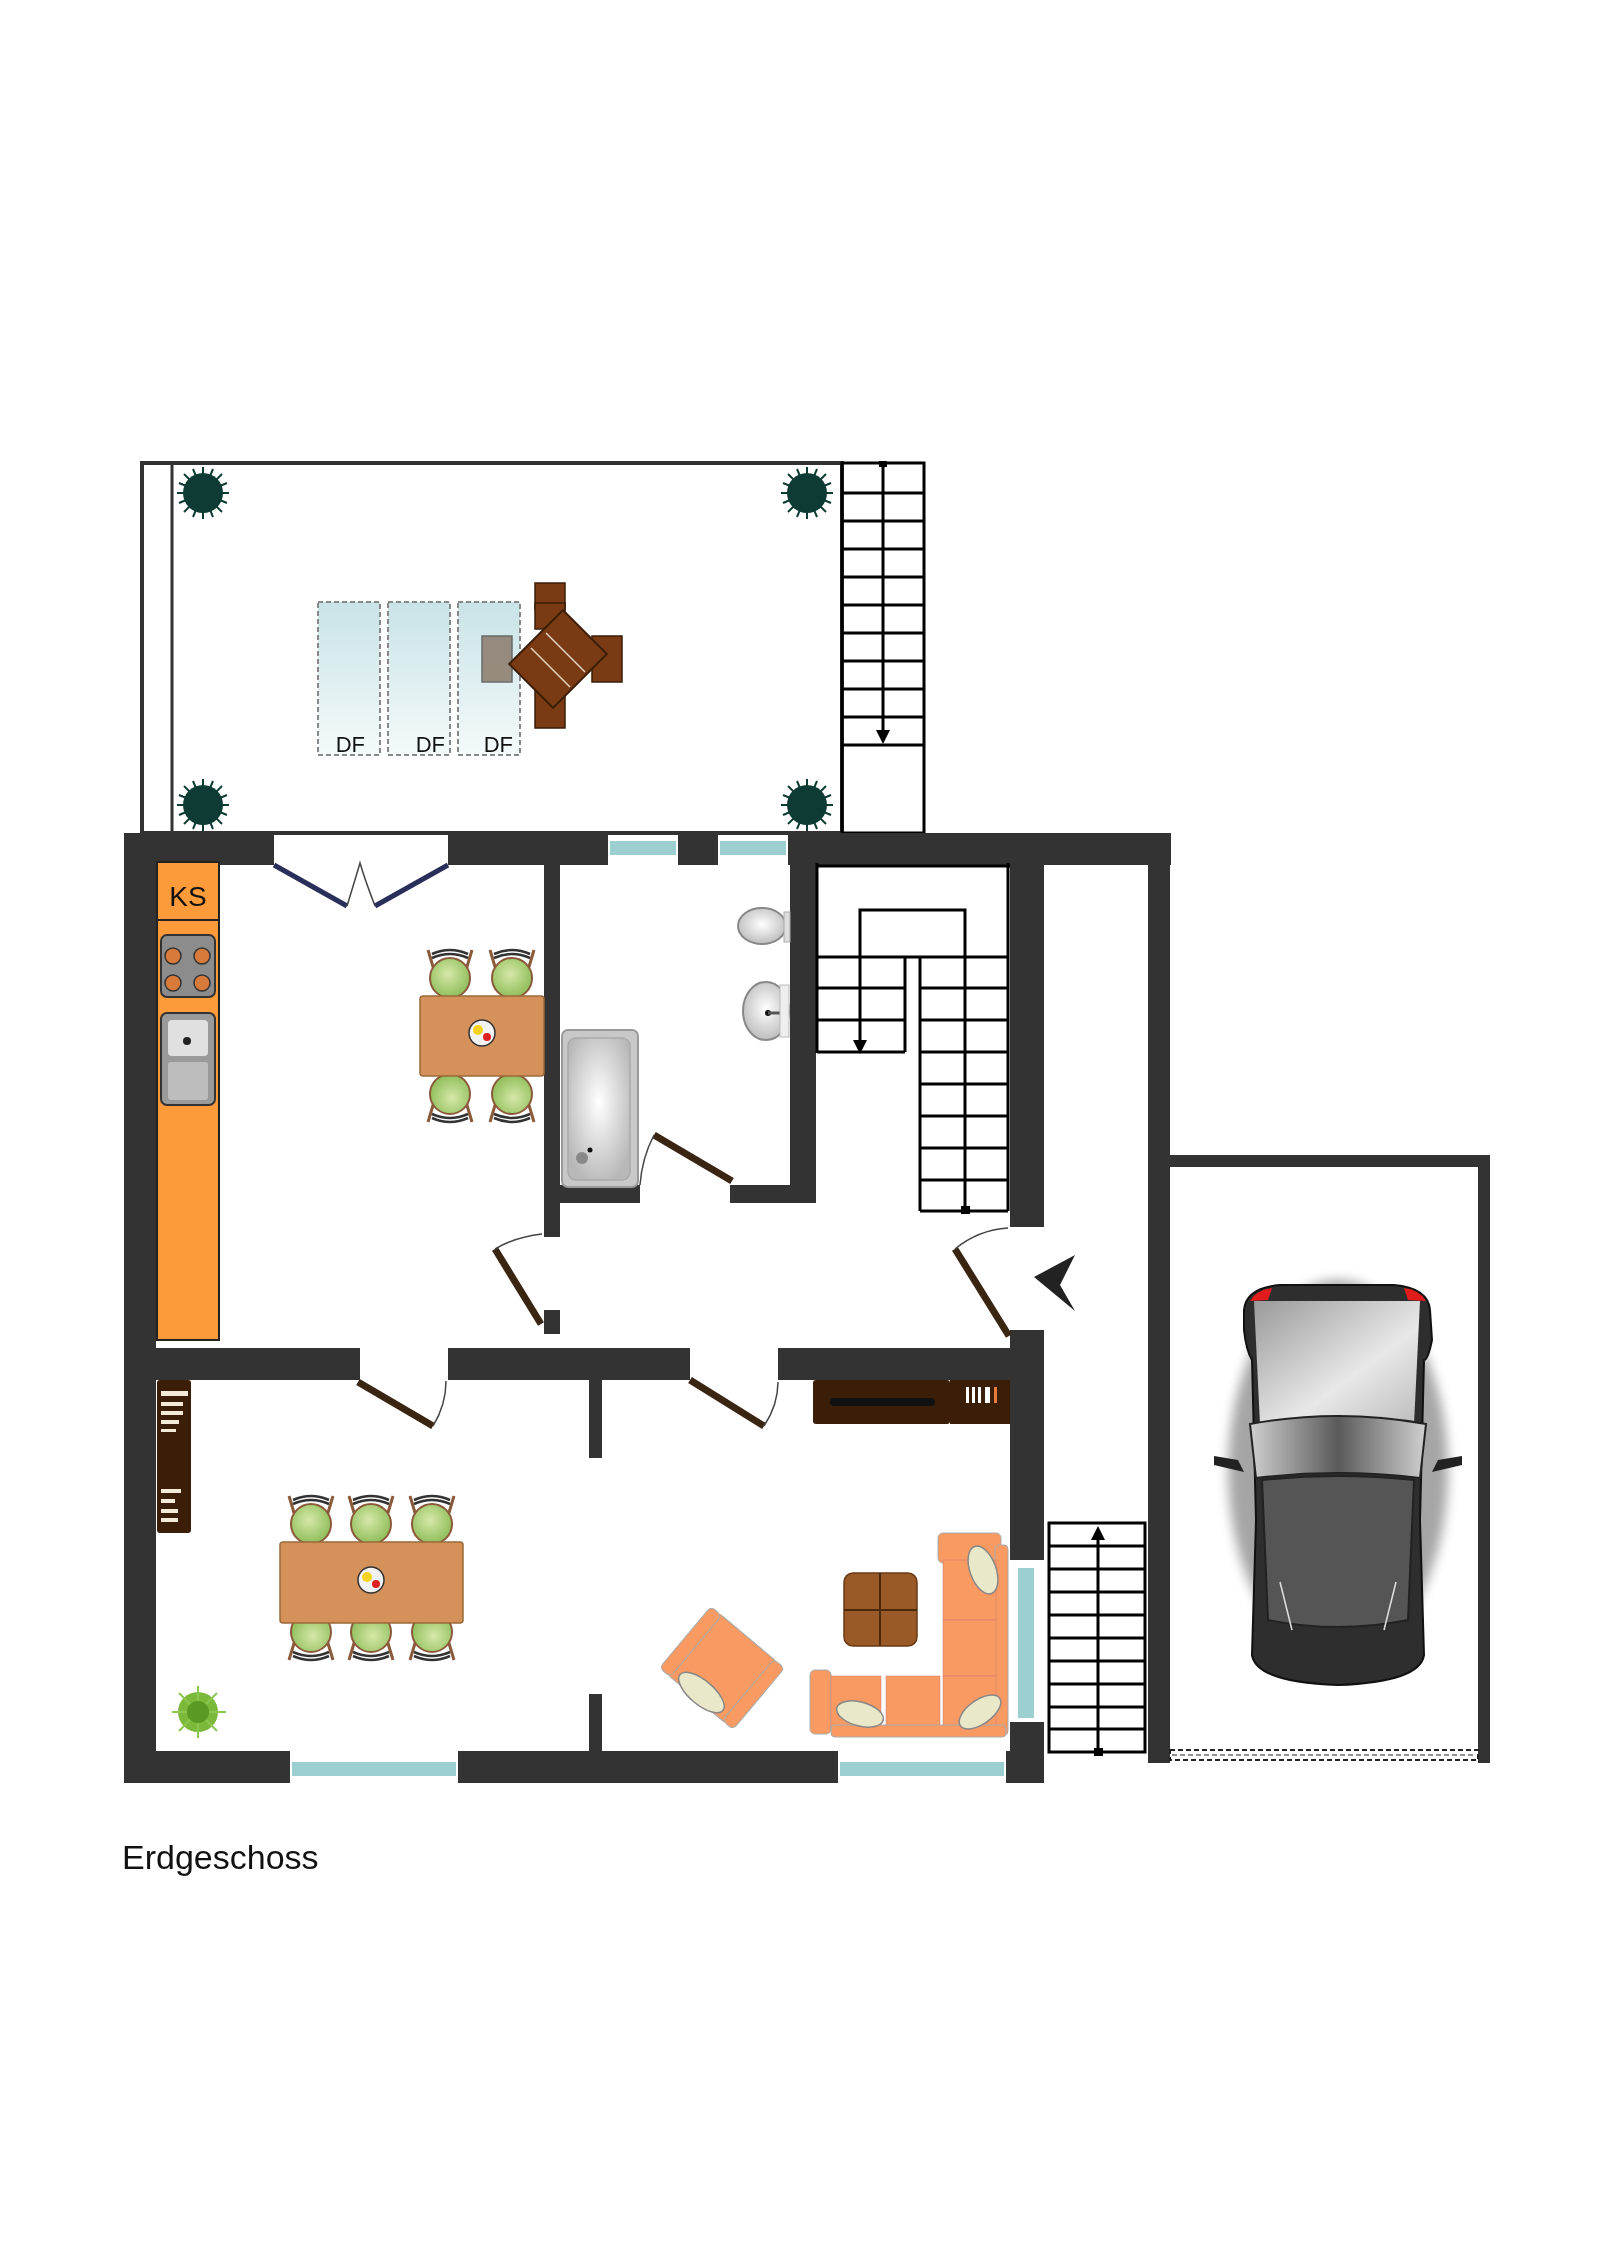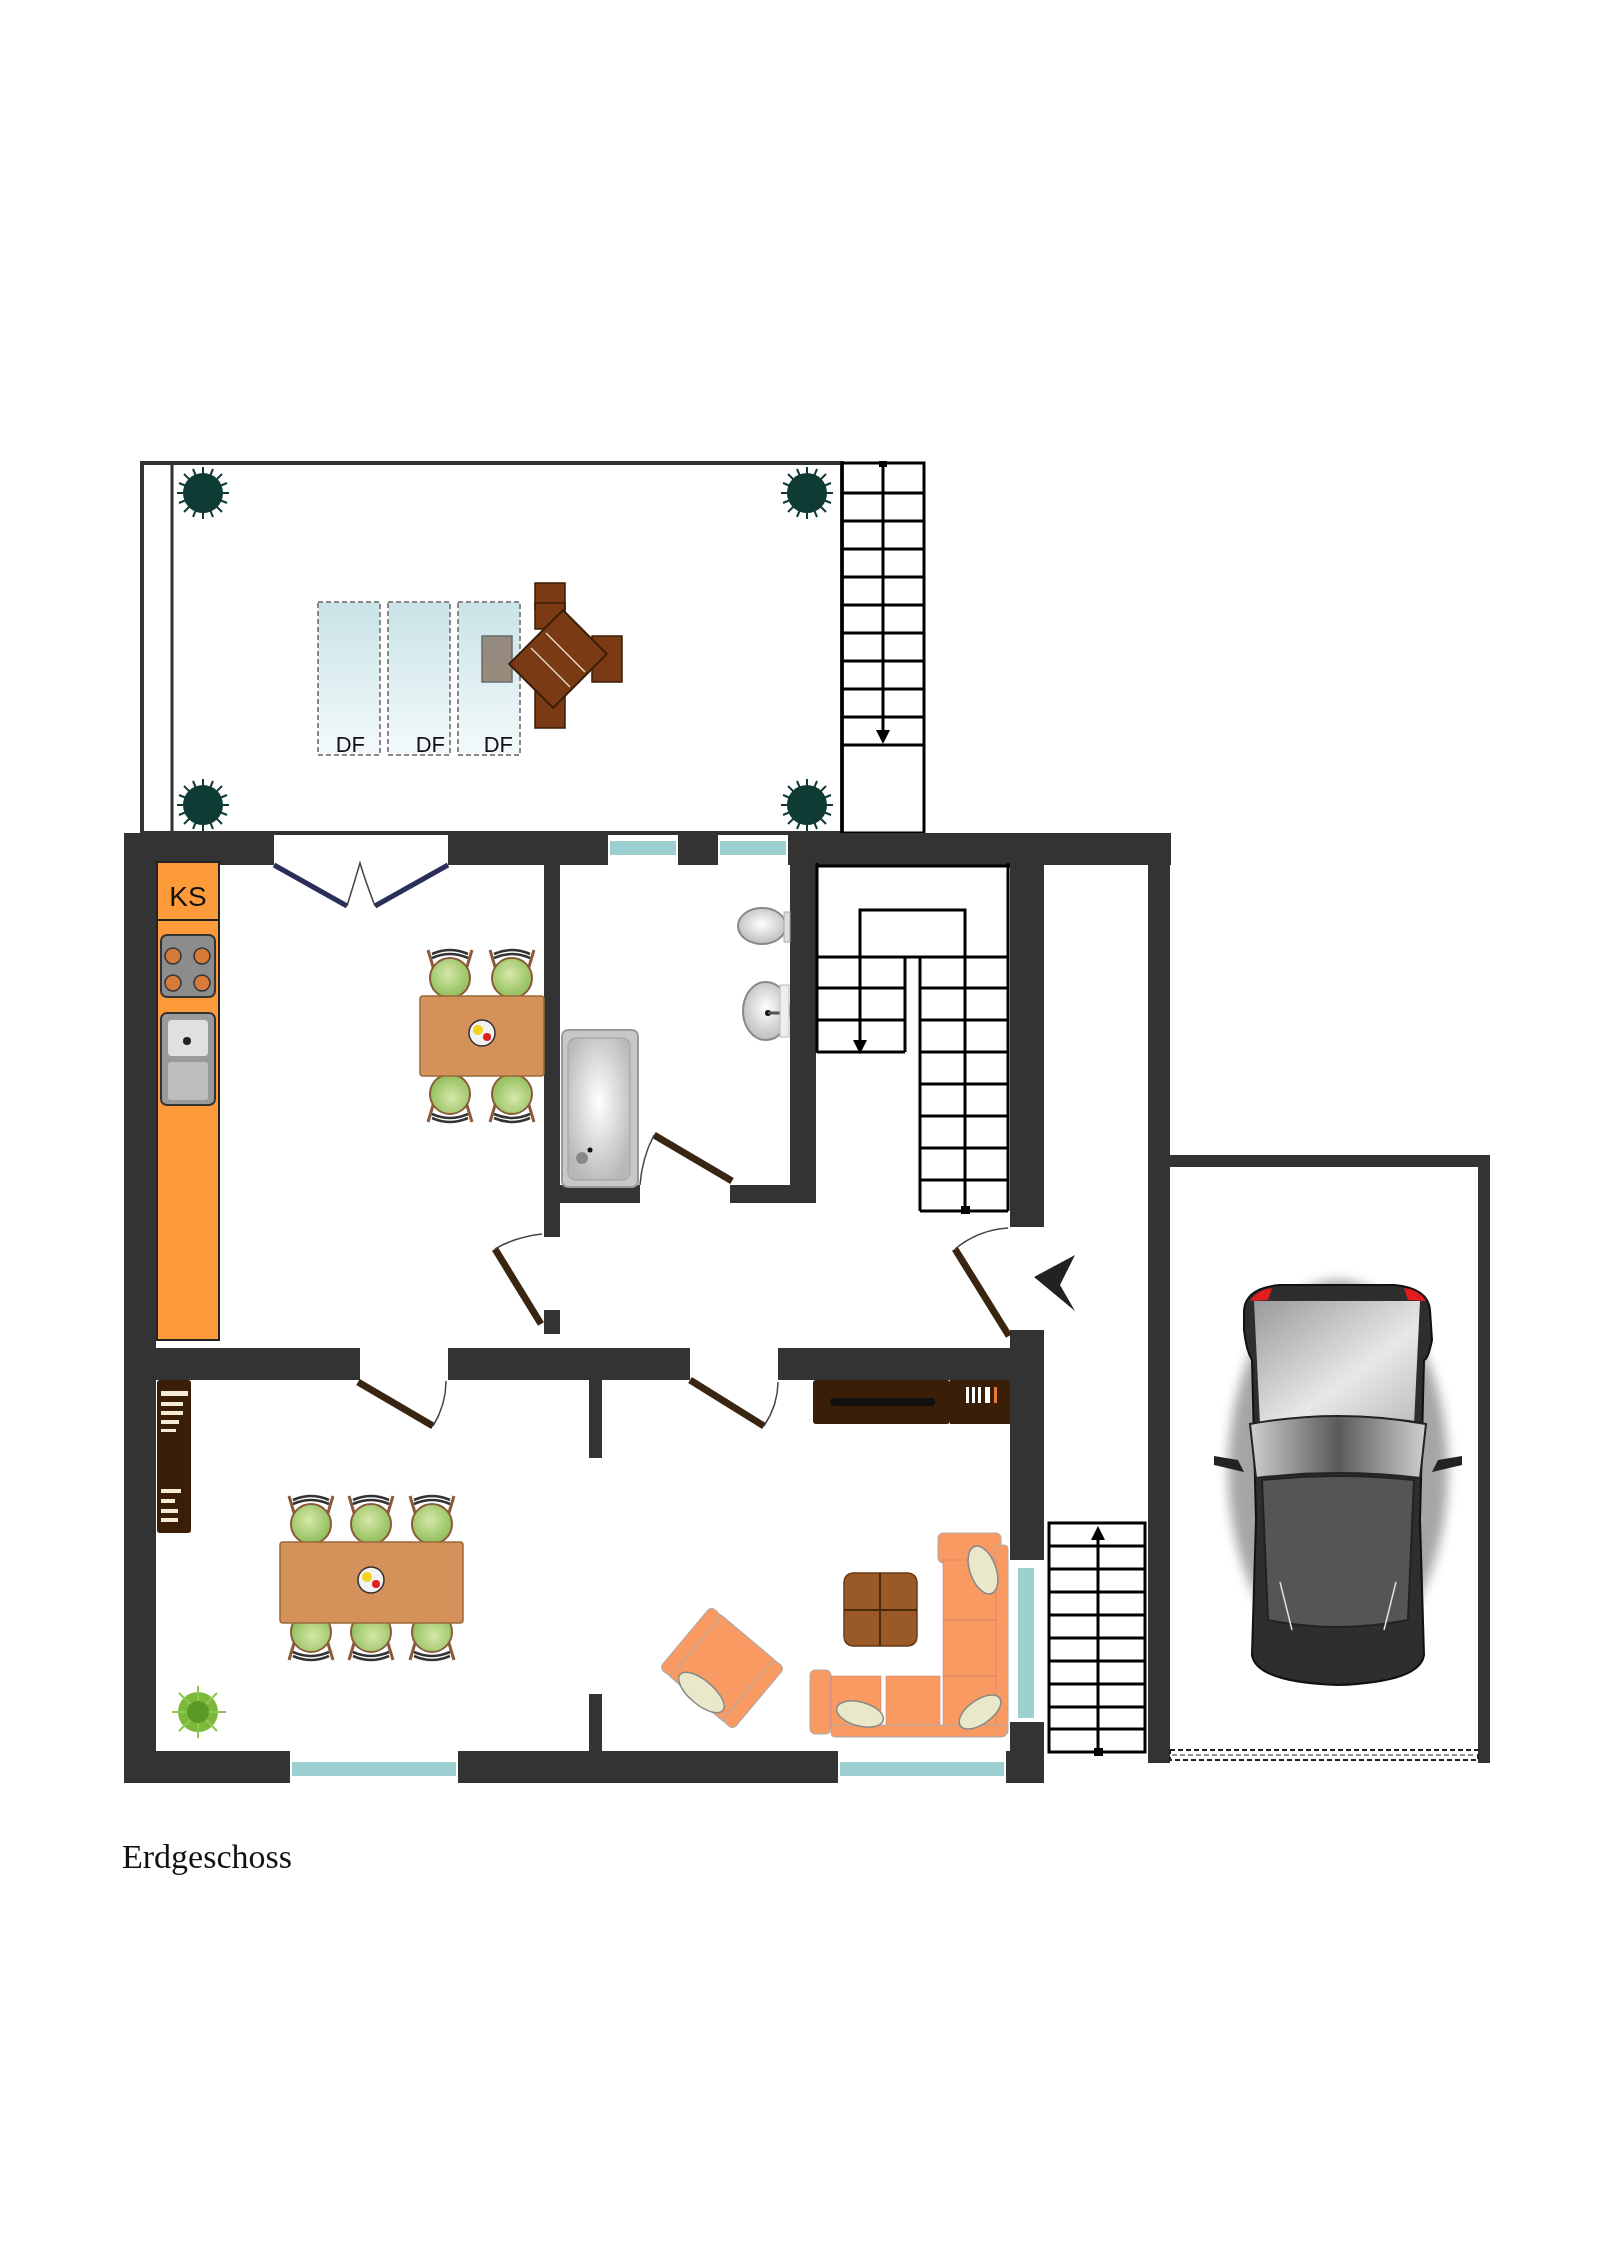--- a/index.html
+++ b/index.html
@@ -1,20 +1,20 @@
 <!DOCTYPE html>
 <html><head>
 <meta charset="utf-8">
 <style>
   html, body { margin: 0; padding: 0; background: #ffffff; }
   body { width: 1600px; height: 2264px; position: relative; overflow: hidden; font-family: "Liberation Sans", sans-serif; }
   #plan { position: absolute; left: 0; top: 0; width: 1600px; height: 2264px; }
   .wall { fill: #333333; }
   .label { font-family: "Liberation Sans", sans-serif; fill: #111111; }
-  .floor-title { position: absolute; left: 122px; top: 1838px; font-size: 34px; color: #111; font-family: Liberation Serif, serif; }
+  .floor-title { position: absolute; left: 122px; top: 1838px; font-size: 34px; color: #111; font-family: Liberation Sans, sans-serif; }
   .stair-line { stroke: #000; stroke-width: 3; fill: none; }
   .window { fill: #9ccfd0; }
   .door-leaf { stroke: #3a2412; stroke-width: 7; }
   .swing { stroke: #444; stroke-width: 1.5; fill: none; }
 </style>
 </head>
 <body>
 
 <svg id="plan" viewBox="0 0 1600 2264" xmlns="http://www.w3.org/2000/svg">
   <defs>

